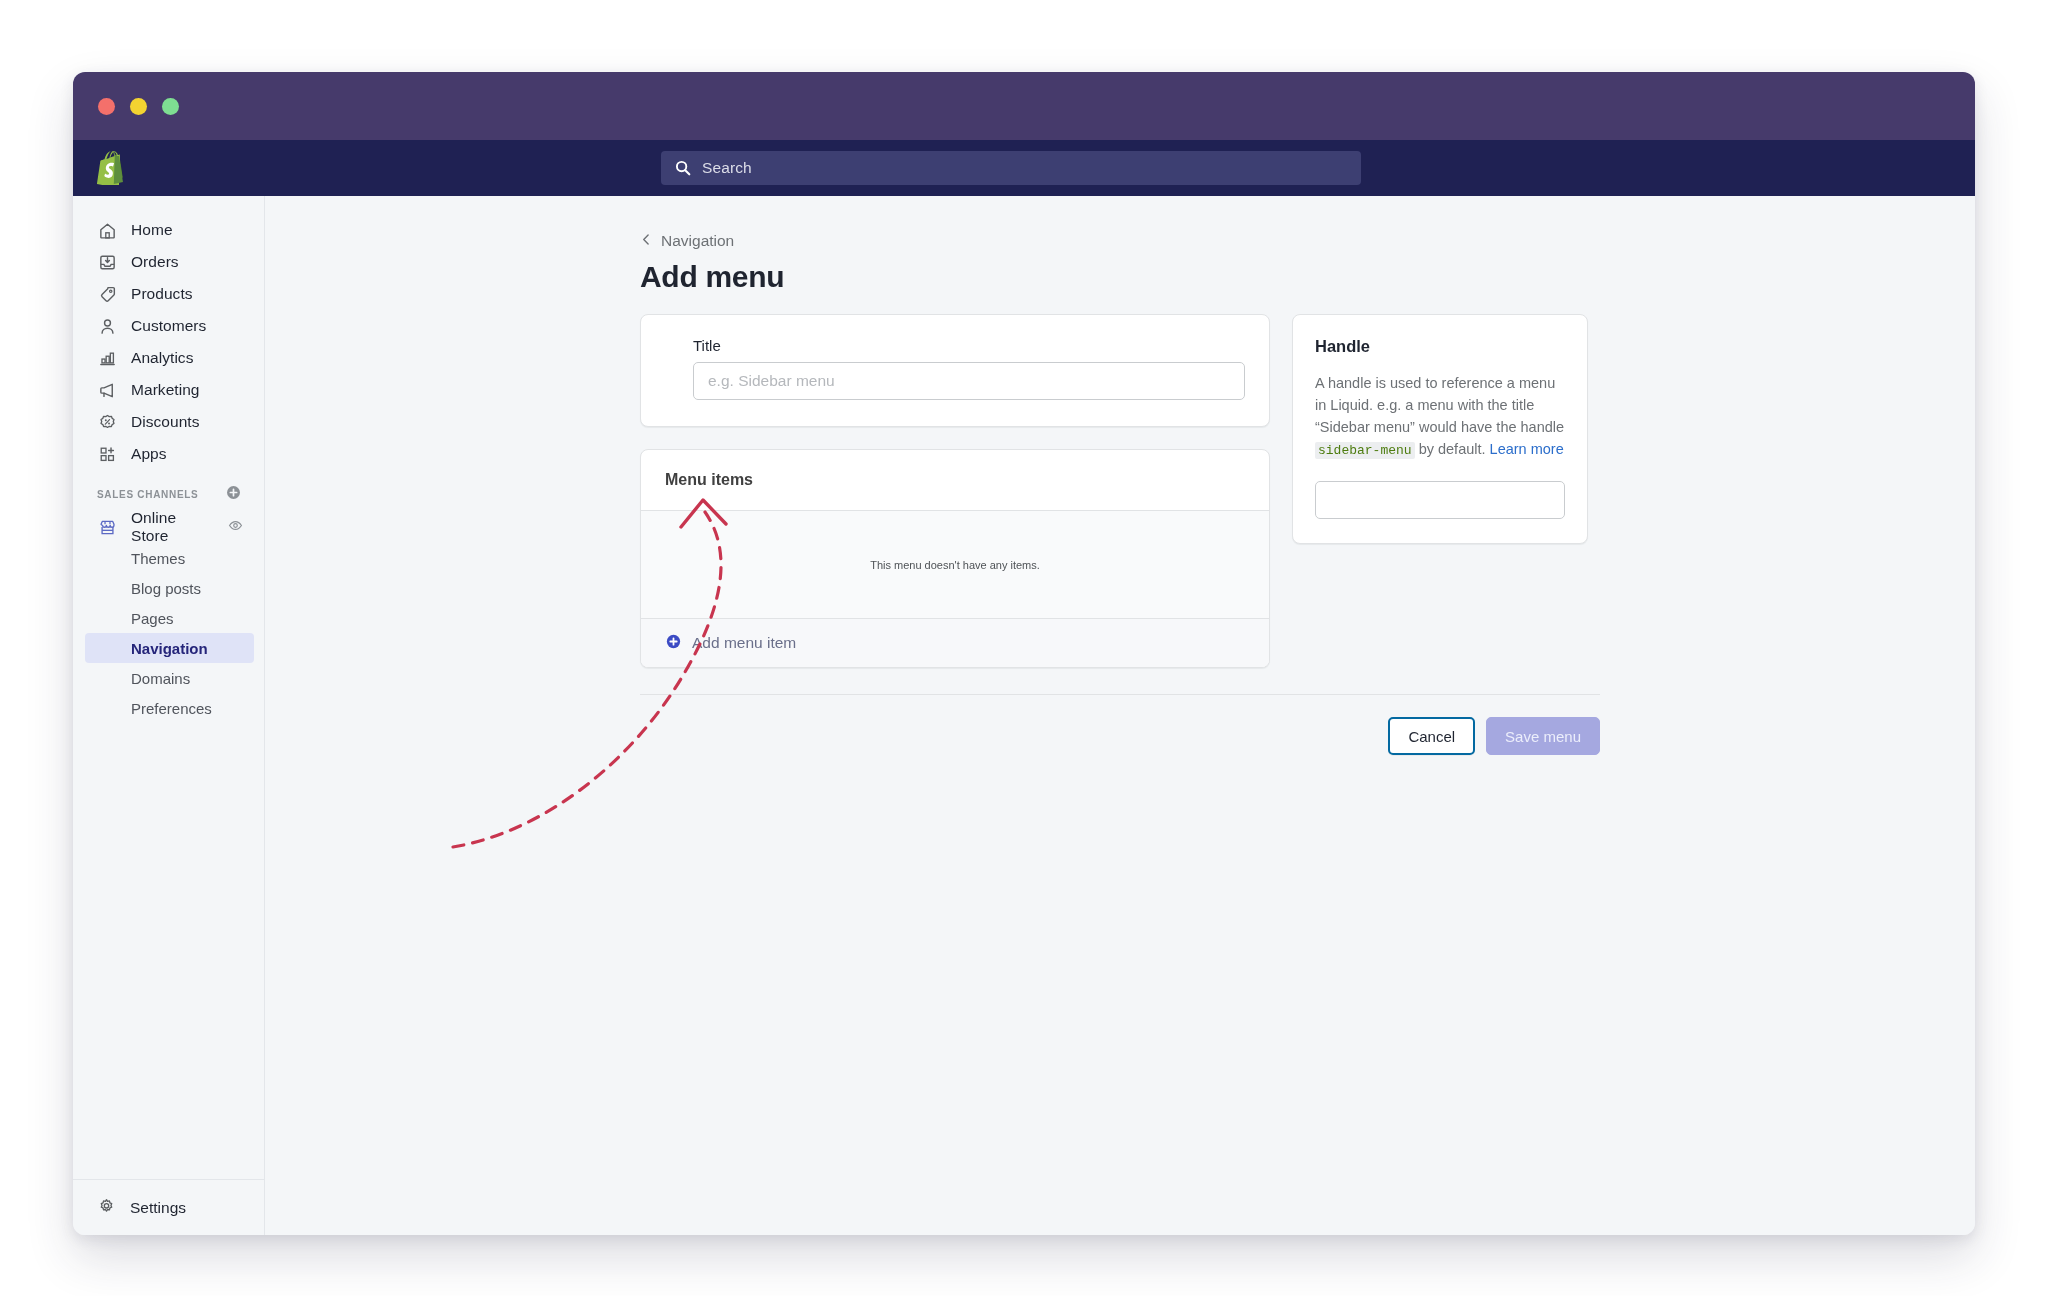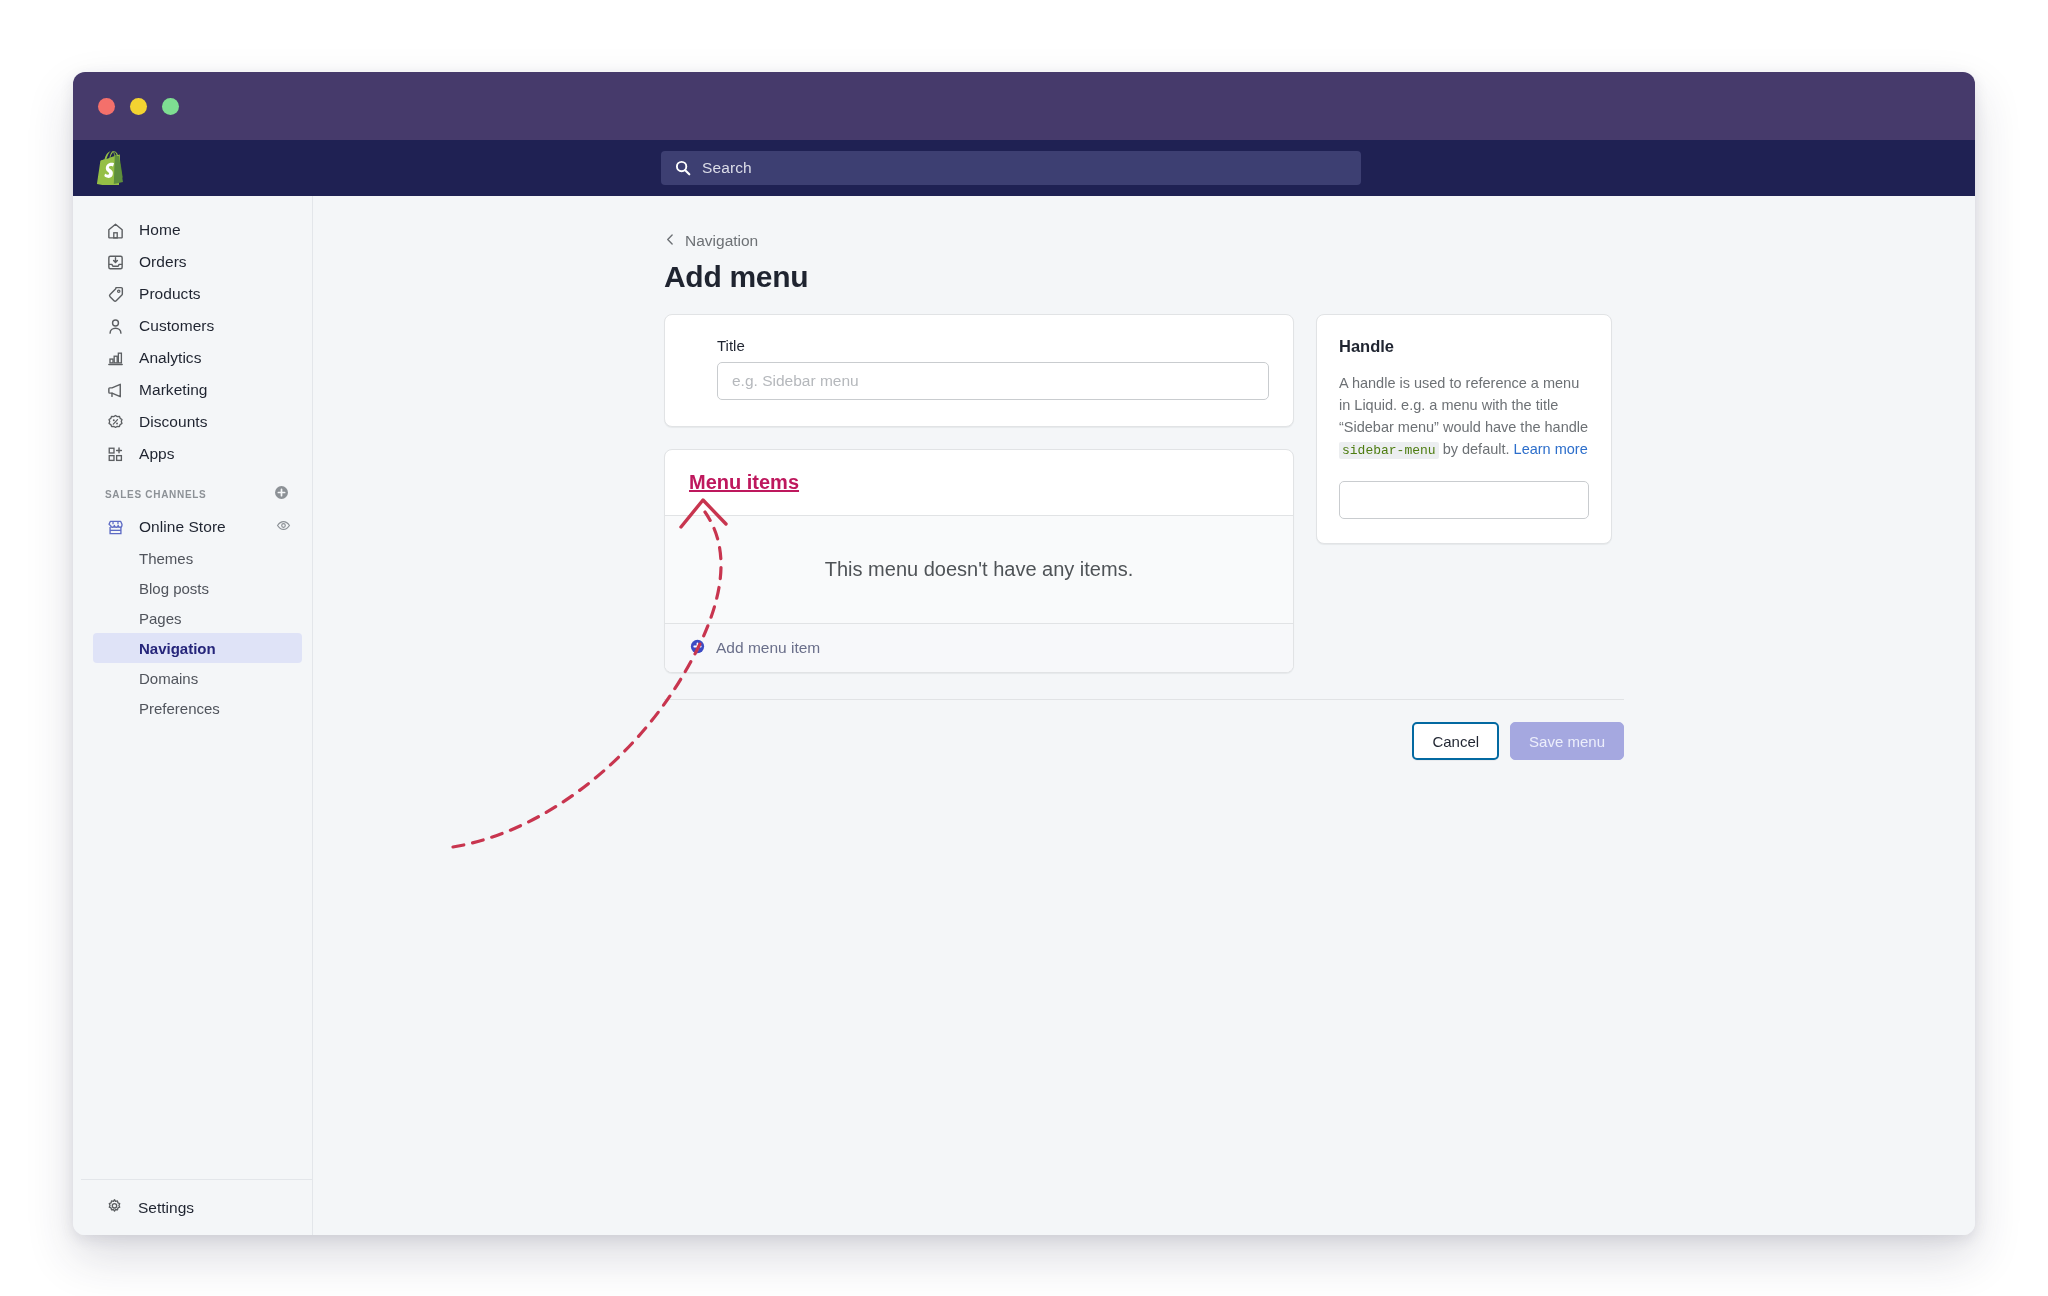--- a/index.html
+++ b/index.html
@@ -73,28 +73,27 @@
     color: #dcdde8;
     font-size: 15.5px;
     letter-spacing: .1px;
   }
 
   
   .body-split { display: flex; height: calc(1163px - 68px - 56px); }
 
   
   .sidebar {
-    width: 240px;
+    width: 192px;
     background: #f4f6f8;
     border-right: 1px solid #e3e6ea;
     display: flex;
     flex-direction: column;
     padding-top: 18px;
     position: relative;
-    padding-left: 8px;
   }
   .nav-item {
     display: flex;
     align-items: center;
     gap: 14px;
     height: 32px;
     margin: 0 10px 0 12px;
     padding-left: 12px;
     border-radius: 4px;
     cursor: pointer;
@@ -218,36 +217,35 @@
     font-size: 15.5px;
     color: #1f2430;
   }
   .text-input::placeholder { color: #b5b8bc; }
 
   .card-header {
     padding: 21px 24px 21px 24px;
     border-bottom: 1px solid #e1e3e5;
   }
   .card-header h2 {
-    font-size: 20px;
+    font-size: 16px;
     font-weight: bold;
-    color: #be185d;
-    text-decoration: underline;
+    color: #404040;
   }
 
   .empty-body {
     background: #f9fafb;
     height: 108px;
     display: flex;
     align-items: center;
     justify-content: center;
     border-bottom: 1px solid #e1e3e5;
   }
   .empty-body .msg {
-    font-size: 20px;
+    font-size: 11px;
     color: #4f5357;
   }
 
   .card-footer {
     background: #f7f8fa;
     height: 48px;
     display: flex;
     align-items: center;
     padding-left: 24px;
     gap: 10px;

